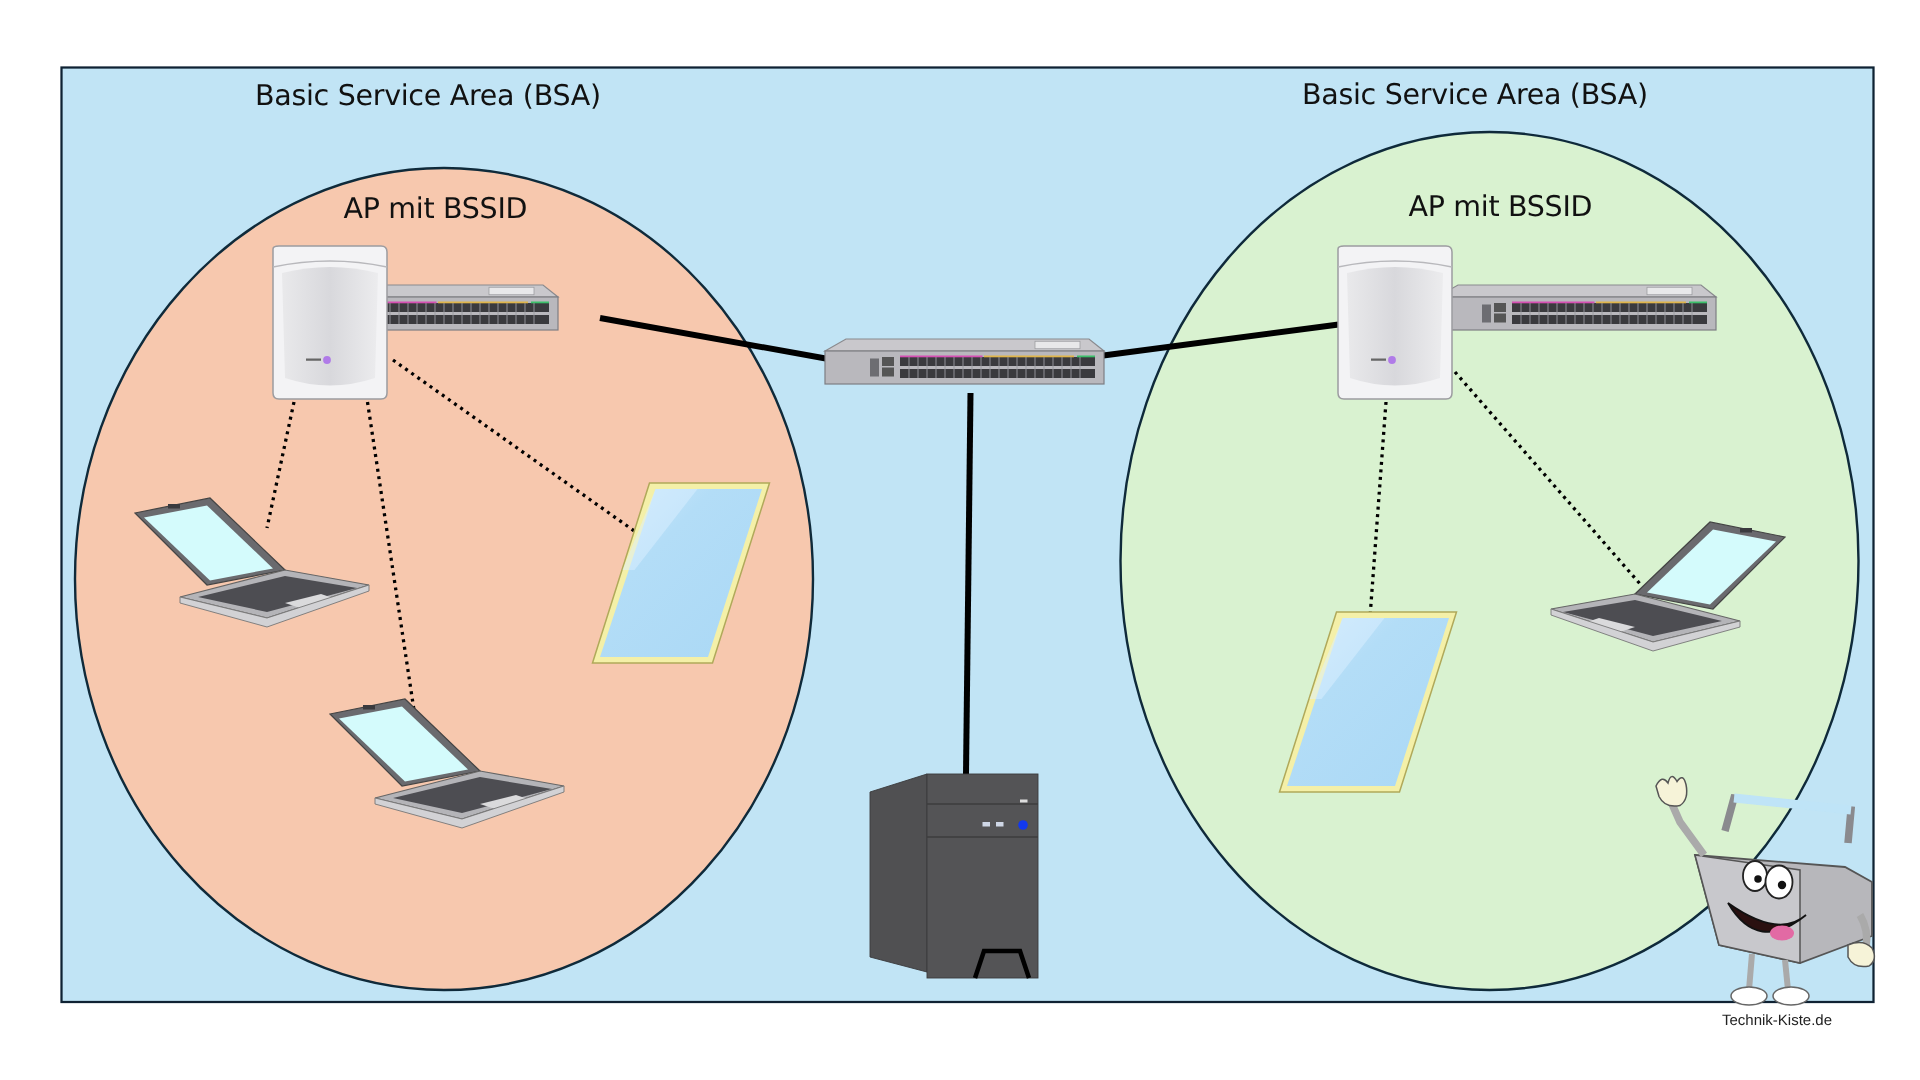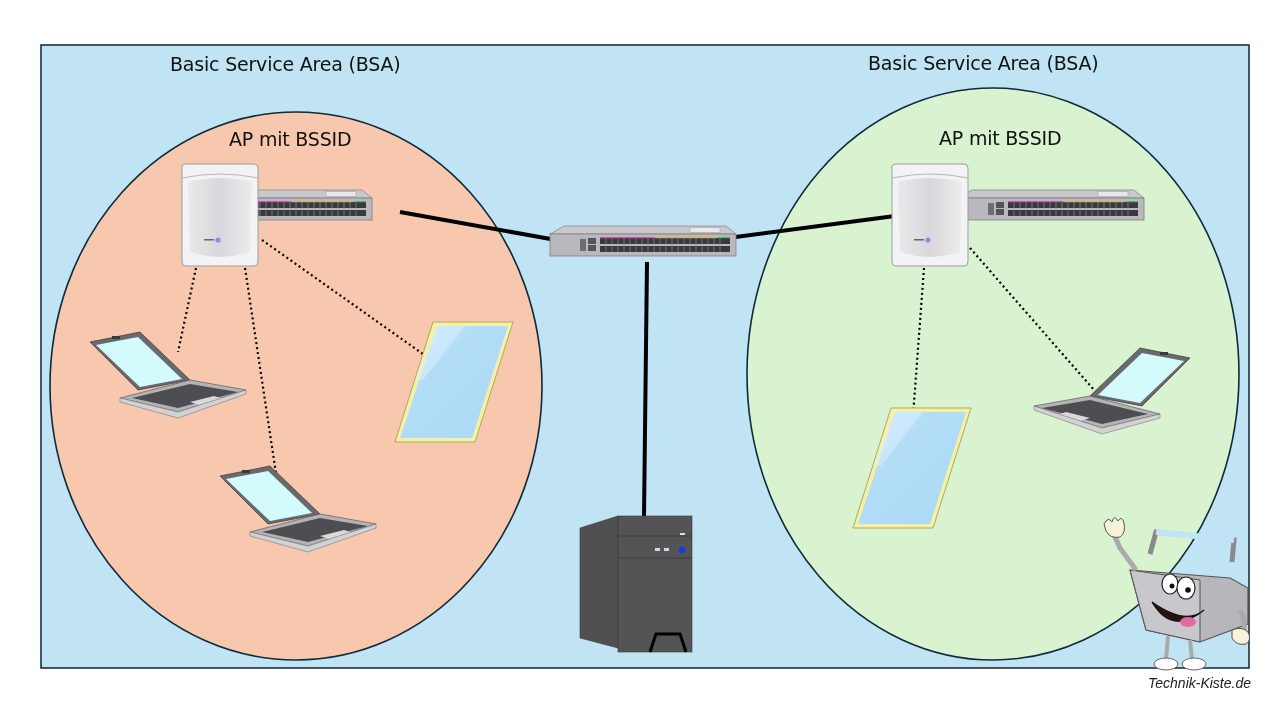--- a/index.html
+++ b/index.html
@@ -1,19 +1,19 @@
 <!DOCTYPE html>
 <html><head>
 <meta charset="utf-8">
 <style>
   html, body { margin:0; padding:0; background:#ffffff; }
   body { width:1280px; height:720px; position:relative; overflow:hidden; font-family:"Liberation Sans", sans-serif; }
   #stage { position:absolute; left:0; top:0; width:1280px; height:720px; }
   .lbl { position:absolute; font-family:"DejaVu Sans", sans-serif; font-size:19px; color:#111; white-space:nowrap; letter-spacing:-0.2px; }
-  .credit { position:absolute; font-family:"Liberation Sans", sans-serif; font-size:14px; color:#222;font-style:italic; }
+  .credit { position:absolute; font-family:"Liberation Sans", sans-serif; font-size:10px; color:#222; }
 </style>
 </head>
 <body>
 
 <div id="stage">
 <svg width="1280" height="720" viewBox="0 0 1280 720" xmlns="http://www.w3.org/2000/svg">
   <defs>
     <linearGradient id="apGrad" x1="0" y1="0" x2="1" y2="0">
       <stop offset="0" stop-color="#e9e9eb"></stop>
       <stop offset="0.5" stop-color="#d8d8dc"></stop>

